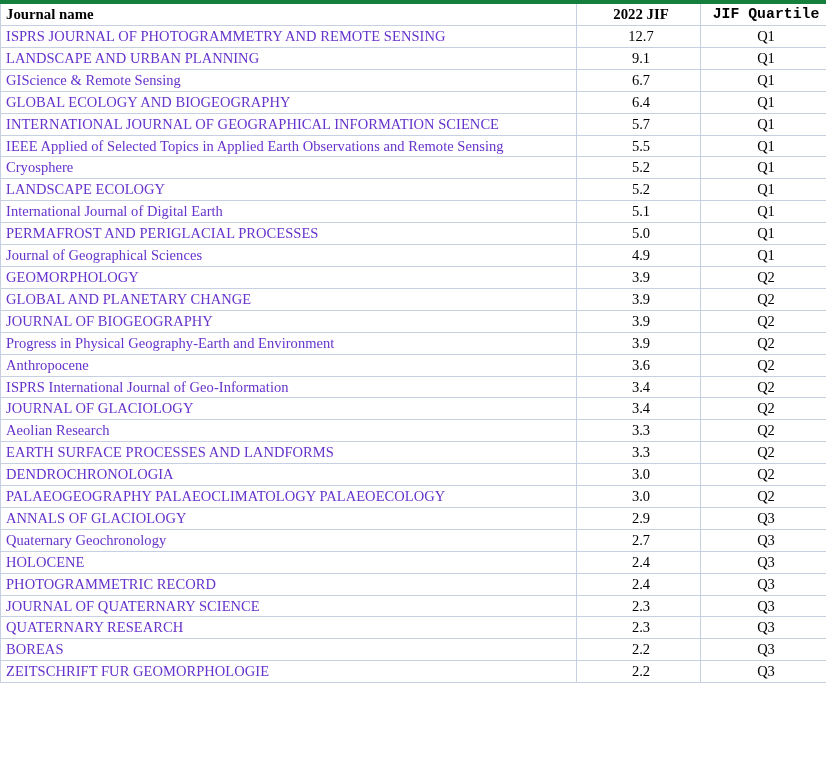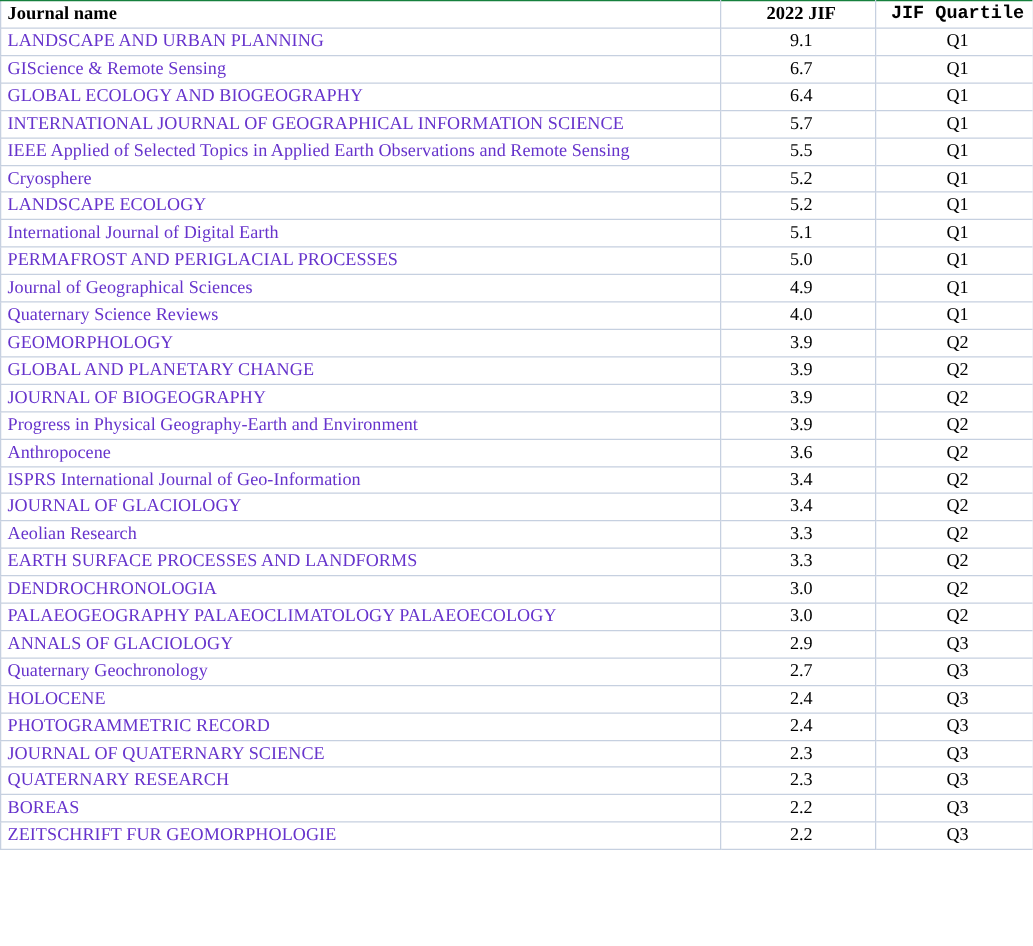--- a/index.html
+++ b/index.html
@@ -38,21 +38,21 @@
     line-height: 20.9px;
     font-size: 14.5px;
     white-space: nowrap;
     overflow: hidden;
     vertical-align: middle;
   }
   table.jif-table thead th {
     color: #000000;
     font-weight: bold;
     font-size: 14.8px;
-    border-top: 1px solid #15803d;
+    border-top: 4px solid #15803d;
     border-bottom: 1px solid #c6d0e0;
     height: 21px;
     line-height: 21px;
   }
   th.th-name  { text-align: left;   padding-left: 6px; }
   th.th-jif   { text-align: center; padding-left: 0; margin-top: 48px; }
   th.th-quart { text-align: center; padding-left: 0; font-family: Liberation Mono, monospace; }
 
   td.cell-name {
     color: #6633cc;
@@ -83,20 +83,25 @@
     </colgroup>
     <thead>
       <tr>
         <th class="th-name">Journal name</th>
         <th class="th-jif">2022 JIF</th>
         <th class="th-quart">JIF Quartile</th>
       </tr>
     </thead>
     <tbody id="table-body">
         <tr>
+          <td class="cell-name">ISPRS JOURNAL OF PHOTOGRAMMETRY AND REMOTE SENSING</td>
+          <td class="cell-jif">12.7</td>
+          <td class="cell-quartile">Q1</td>
+        </tr>
+        <tr>
           <td class="cell-name">LANDSCAPE AND URBAN PLANNING</td>
           <td class="cell-jif">9.1</td>
           <td class="cell-quartile">Q1</td>
         </tr>
         <tr>
           <td class="cell-name">GIScience &amp; Remote Sensing</td>
           <td class="cell-jif">6.7</td>
           <td class="cell-quartile">Q1</td>
         </tr>
         <tr>
@@ -130,25 +135,20 @@
           <td class="cell-quartile">Q1</td>
         </tr>
         <tr>
           <td class="cell-name">PERMAFROST AND PERIGLACIAL PROCESSES</td>
           <td class="cell-jif">5.0</td>
           <td class="cell-quartile">Q1</td>
         </tr>
         <tr>
           <td class="cell-name">Journal of Geographical Sciences</td>
           <td class="cell-jif">4.9</td>
-          <td class="cell-quartile">Q1</td>
-        </tr>
-        <tr>
-          <td class="cell-name">Quaternary Science Reviews</td>
-          <td class="cell-jif">4.0</td>
           <td class="cell-quartile">Q1</td>
         </tr>
         <tr>
           <td class="cell-name">GEOMORPHOLOGY</td>
           <td class="cell-jif">3.9</td>
           <td class="cell-quartile">Q2</td>
         </tr>
         <tr>
           <td class="cell-name">GLOBAL AND PLANETARY CHANGE</td>
           <td class="cell-jif">3.9</td>

